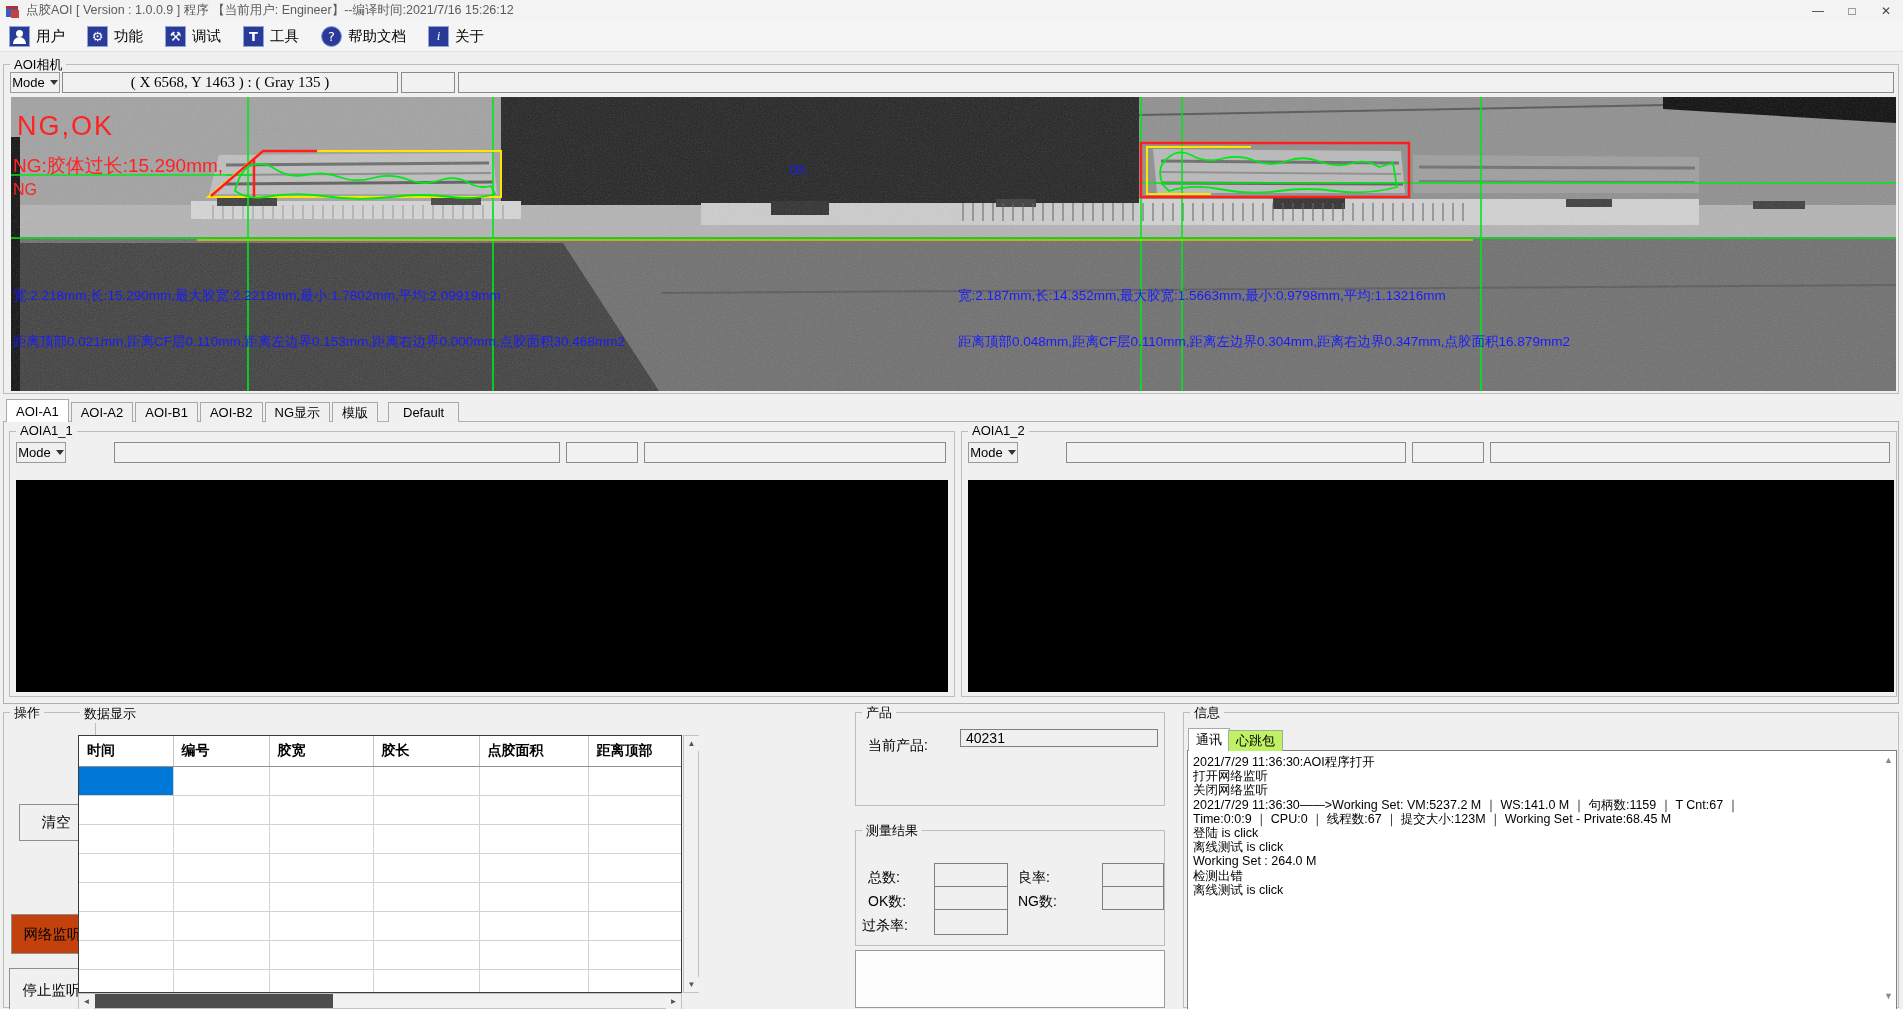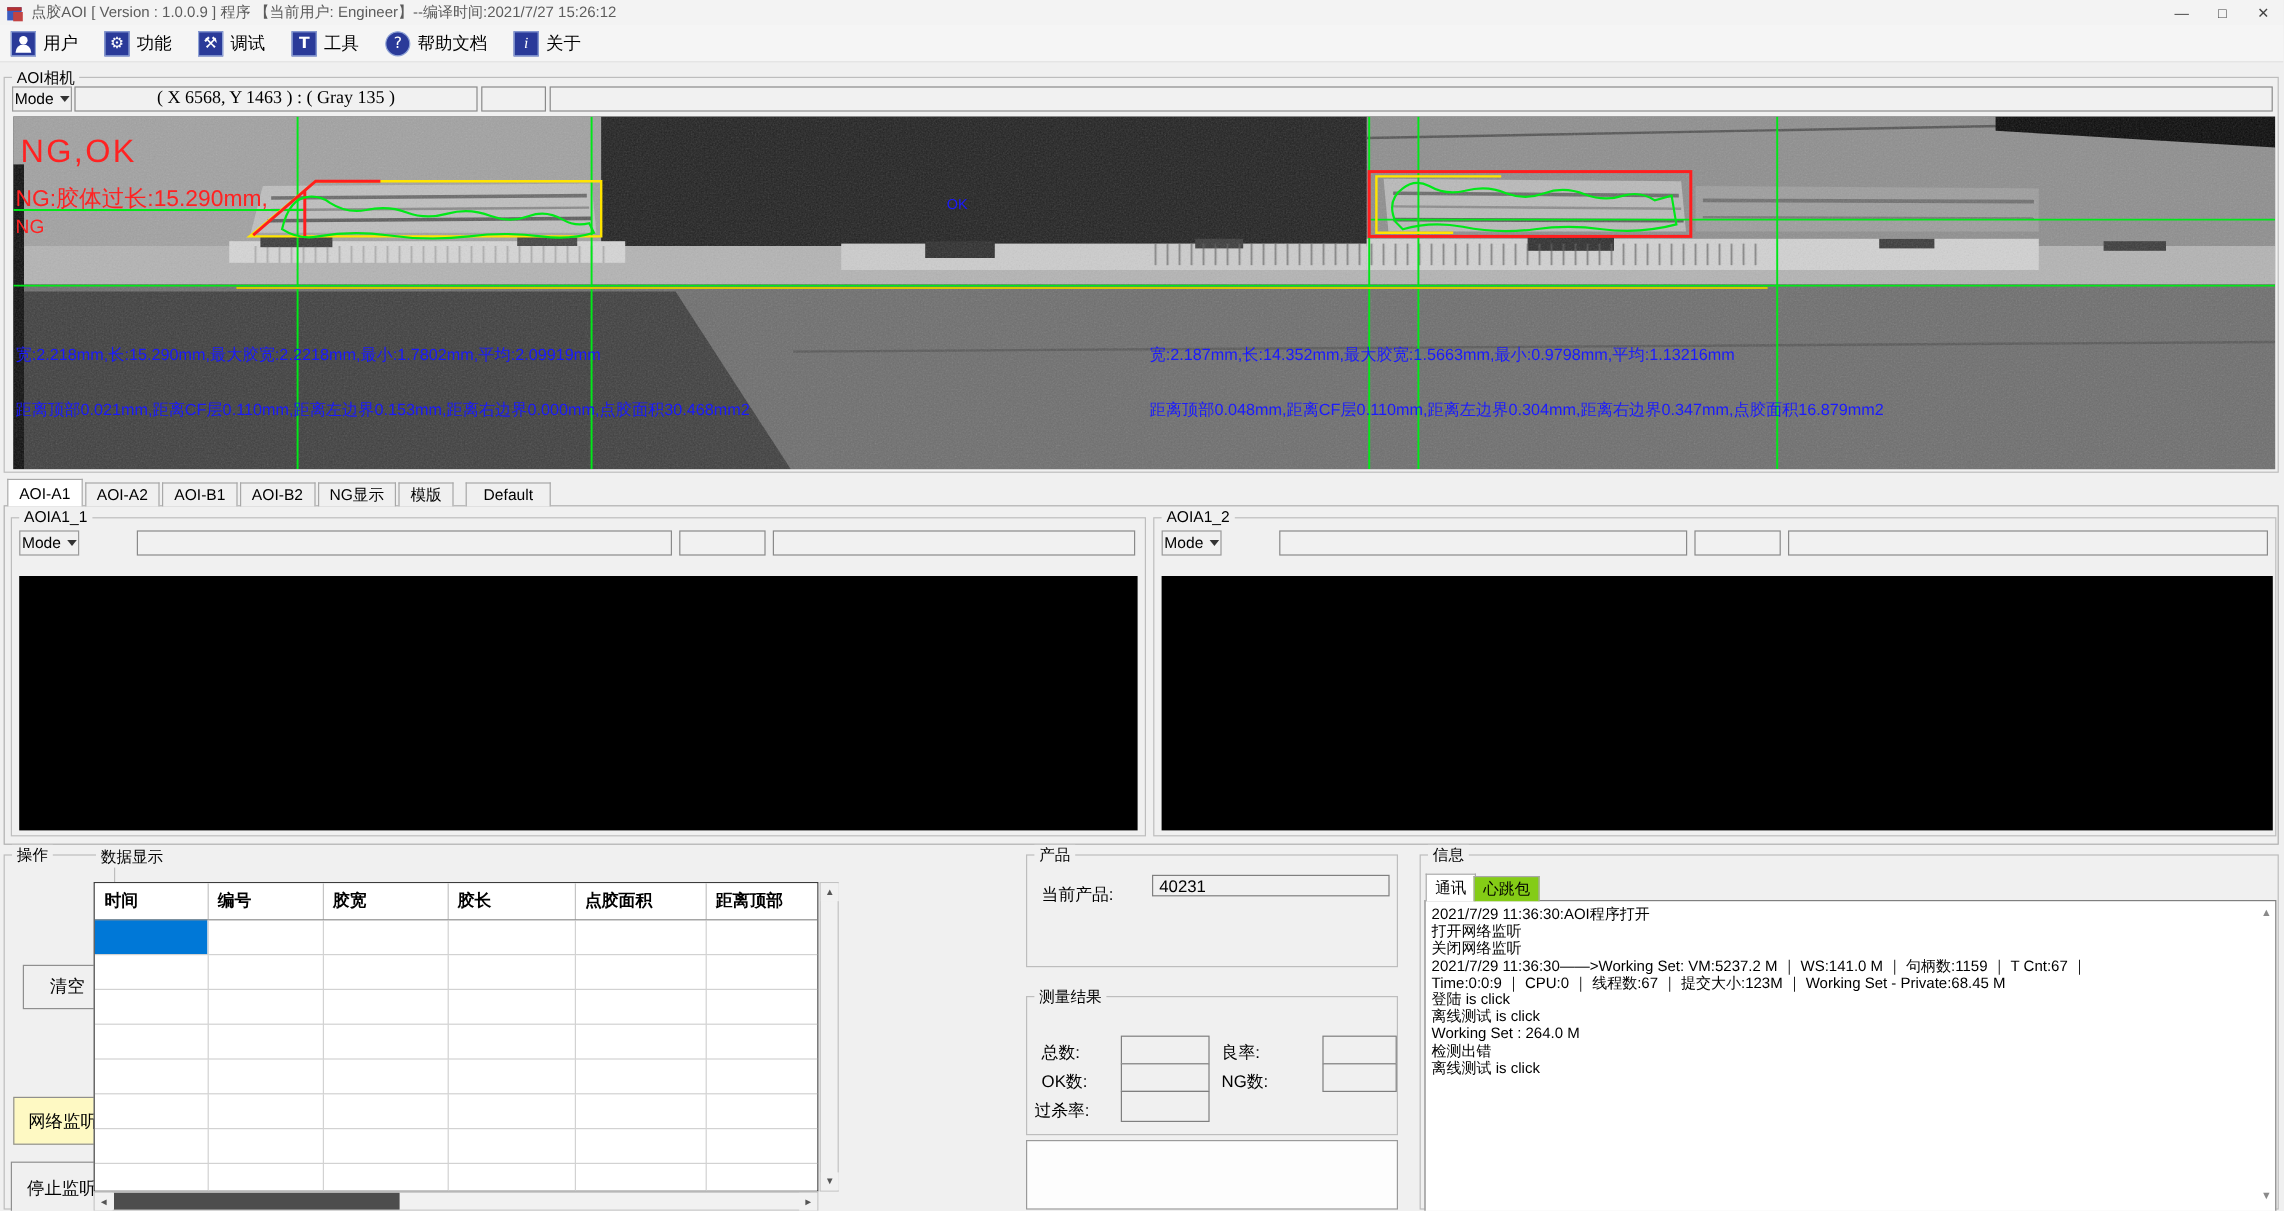--- a/index.html
+++ b/index.html
@@ -22,21 +22,21 @@
 
   
   .grp { position:absolute; border:1px solid #bdbdbd; }
   .grp-label { position:absolute; top:-9px; left:6px; background:#f0f0f0; padding:0 4px; font-size:13px; white-space:nowrap; }
 
   
   .fld { position:absolute; height:21px; background:#f1f1f1; border:1px solid #8a8a8a; font-size:14px; }
   .mode-btn { position:absolute; height:21px; width:50px; background:#f0f0f0; border:1px solid #9a9a9a; display:flex; align-items:center; justify-content:center; gap:5px; font-size:13px; }
   .arr-down { width:0; height:0; border-left:4px solid transparent; border-right:4px solid transparent; border-top:5px solid #333; }
   .btn { position:absolute; background:#f0f0f0; border:1px solid #8f8f8f; display:flex; align-items:center; justify-content:center; font-size:14.5px; }
-  .btn.green { background:#fef9c3; }
+  .btn.green { background:#c2410c; }
 
   
   .cam-img { position:absolute; left:7px; top:32px; width:1885px; height:294px; background:#787878; overflow:hidden; }
   .ov { position:absolute; white-space:nowrap; pointer-events:none; }
   .ov-red { color:#ff2222; }
   .ov-blue { color:#1a1aff; }
 
   
   .tabs { position:absolute; left:6px; top:399px; display:flex; align-items:flex-end; z-index:3; }
   .tab { height:20px; padding:0 9px; font-size:13px; background:#f0f0f0; border:1px solid #a8a8a8; border-bottom:none; margin-right:2px; display:flex; align-items:center; }
@@ -52,37 +52,37 @@
   table.dt td.sel { background:#0078d7; }
   .sb { position:absolute; background:#f1f1f1; border:1px solid #c2c2c2; }
   .sb-arrow { position:absolute; width:15px; height:15px; display:flex; align-items:center; justify-content:center; font-size:8px; color:#555; background:#f1f1f1; }
   .sb-thumb { position:absolute; background:#4d4d4d; }
 
   
   .meas-lab { position:absolute; font-size:14px; white-space:nowrap; }
   .meas-fld { position:absolute; background:#f0f0f0; border:1px solid #7f7f7f; }
 
   
-  .info-tab { position:absolute; font-size:13px; display:flex; align-items:center; padding:0 7px; background:#84cc16; border:1px solid #a8a8a8; border-bottom:none; z-index:2; }
+  .info-tab { position:absolute; font-size:13px; display:flex; align-items:center; padding:0 7px; background:#bef264; border:1px solid #a8a8a8; border-bottom:none; z-index:2; }
   .info-tab.active { background:#fff; }
   .log-box { position:absolute; left:3px; top:37px; width:710px; height:261px; background:#fff; border:1px solid #7f7f7f; padding:4px 18px 4px 5px; font-size:12.5px; line-height:14.2px; overflow:hidden; }
   .log-arrow { position:absolute; right:5px; font-size:9px; color:#8a8a8a; }
 </style>
 </head>
 <body>
 
 <div class="titlebar">
   <span class="app-ico">
     <svg width="15" height="14">
         <rect x="1" y="2" width="12" height="11" fill="#3a5bbf"></rect>
         <rect x="1" y="2" width="12" height="3" fill="#b43030"></rect>
         <rect x="6" y="6" width="8" height="8" fill="#c24343"></rect>
       </svg>
   </span>
-  <span class="title-text">点胶AOI [ Version : 1.0.0.9 ]  程序 【当前用户:  Engineer】--编译时间:2021/7/27 15:26:12</span>
+  <span class="title-text">点胶AOI [ Version : 1.0.0.9 ]  程序 【当前用户:  Engineer】--编译时间:2021/7/16 15:26:12</span>
   <span class="win-controls">
     <span class="win-btn">—</span>
     <span class="win-btn">□</span>
     <span class="win-btn">✕</span>
   </span>
 </div>
 
 <div class="toolbar">
   <span class="tb-item">
     <span class="tb-icon icon-user"></span>

